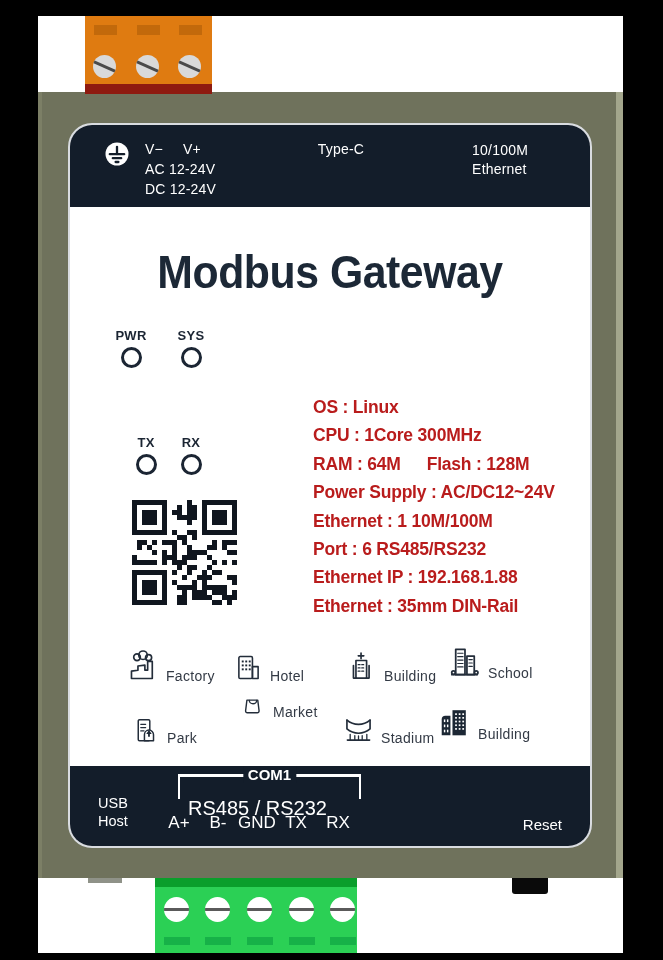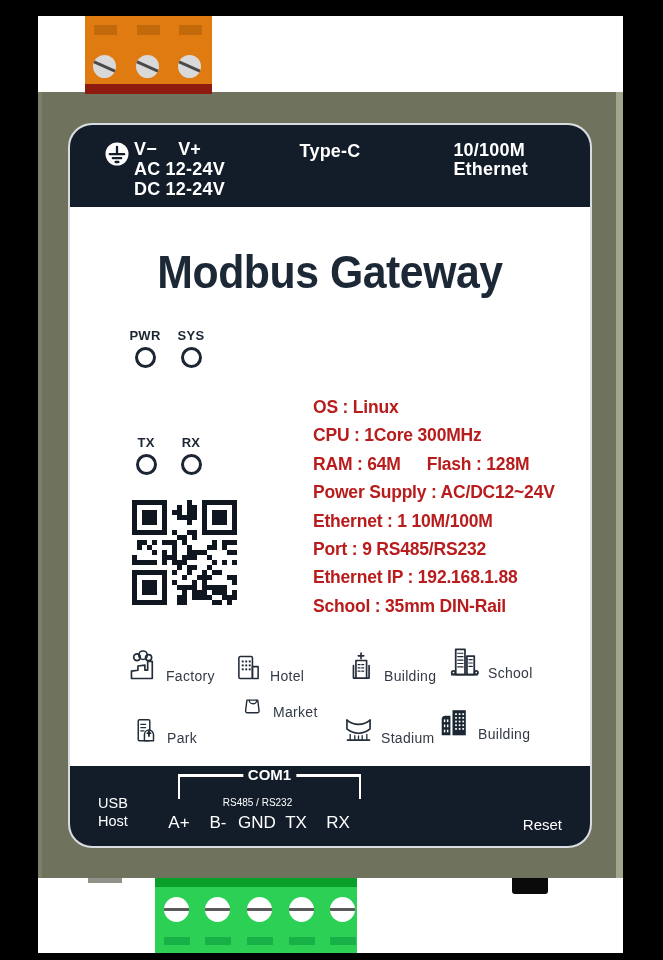--- a/index.html
+++ b/index.html
@@ -30,21 +30,21 @@
   .din-tab{left:88px;top:878px;width:34px;height:5px;background:#8f9288;}
 
   
   .panel{left:68px;top:123px;width:524px;height:725px;background:#fff;border:2px solid #d9dce0;
          border-radius:24px;box-sizing:border-box;overflow:hidden;}
   .panel-header{position:absolute;left:0;right:0;top:0;height:82px;background:#131d2a;color:#fff;}
   .panel-footer{position:absolute;left:0;right:0;bottom:0;height:80px;background:#131d2a;color:#fff;}
   .panel-main{position:absolute;left:0;right:0;top:82px;bottom:80px;background:#fff;}
 
   
-  .hdr-txt{font-weight:bold;font-size:18px;letter-spacing:0.2px;}
+  .hdr-txt{font-weight:normal;font-size:14px;letter-spacing:0.2px;margin-left:11px;}
   .pwr-block{left:64px;top:14px;line-height:20px;}
   .pwr-row span{display:inline-block;}
   .vgap{margin-left:16px;}
   .typec{left:50%;top:16px;transform:translateX(-50%);}
   .eth-block{right:62px;top:16px;text-align:left;line-height:19px;}
 
   
   .title{left:0;right:0;top:38px;text-align:center;color:#1c2836;font-size:46px;font-weight:700;
          letter-spacing:-0.5px;transform:scaleX(0.93);white-space:nowrap;}
 
@@ -70,21 +70,21 @@
   .icf{fill:#1c2734;stroke:none;}
 
   
   .ftr-txt{font-weight:normal;color:#fff;white-space:nowrap;}
   .usb-block{left:28px;top:28px;font-size:14.5px;line-height:18px;}
   .com-bracket{left:108px;top:8px;width:159px;height:25px;
                border-left:2.5px solid #fff;border-right:2.5px solid #fff;padding-left:20px;}
   .com-line{position:absolute;left:0;right:0;top:0;height:2.5px;background:#fff;}
   .com-label{position:absolute;left:50%;top:-8px;transform:translateX(-50%);background:#131d2a;
              padding:0 5px;font-size:15px;font-weight:bold;}
-  .serial{left:108px;top:31px;width:159px;text-align:center;font-size:10px;}
+  .serial{left:108px;top:31px;width:159px;text-align:center;font-size:20px;}
   .term{position:absolute;top:47px;transform:translateX(-50%);font-size:17px;}
   .reset{right:28px;top:50px;font-size:15px;}
 </style>
 </head>
 <body>
 
 <div class="stage">
 
   <div class="abs photo-bg"></div>
   <div class="abs device-body"></div>
@@ -139,21 +139,21 @@
       <div class="abs typec hdr-txt">Type-C</div>
       <div class="abs eth-block hdr-txt">
         <div>10/100M</div>
         <div>Ethernet</div>
       </div>
     </div>
 
     <div class="panel-main">
       <div class="abs title">Modbus Gateway</div>
 
-      <div class="abs led-group" style="left:45px;top:121px">
+      <div class="abs led-group" style="left:31px;top:121px">
         <div class="led-label">PWR</div>
         <div class="led"></div>
       </div>
       <div class="abs led-group" style="left:91px;top:121px">
         <div class="led-label">SYS</div>
         <div class="led"></div>
       </div>
       <div class="abs led-group" style="left:46px;top:228px">
         <div class="led-label">TX</div>
         <div class="led"></div>
@@ -293,23 +293,23 @@
 
       <div class="abs specs">
         <div class="spec-line">OS : Linux</div>
         <div class="spec-line">CPU : 1Core 300MHz</div>
         <div class="spec-line spec-split">
           <span>RAM : 64M</span>
           <span>Flash : 128M</span>
         </div>
         <div class="spec-line">Power Supply : AC/DC12~24V</div>
         <div class="spec-line">Ethernet : 1 10M/100M</div>
-        <div class="spec-line">Port : 9 RS485/RS232</div>
+        <div class="spec-line">Port : 6 RS485/RS232</div>
         <div class="spec-line">Ethernet IP : 192.168.1.88</div>
-        <div class="spec-line">School : 35mm DIN-Rail</div>
+        <div class="spec-line">Ethernet : 35mm DIN-Rail</div>
       </div>
 
       <div class="app-cell" style="left:55px;top:436px">
         <svg width="37" height="37" viewBox="0 0 40 40">
           <g class="ic">
             <circle cx="13" cy="10" r="3.6"></circle>
               <circle cx="19.5" cy="7.8" r="4.6"></circle>
               <circle cx="25.5" cy="10.4" r="3.3"></circle>
             <path d="M7 33 V25 l7-1 v-4.5 l7.5-1 v5.5 h3 V14.5 h5 V33 Z"></path>
           </g>

